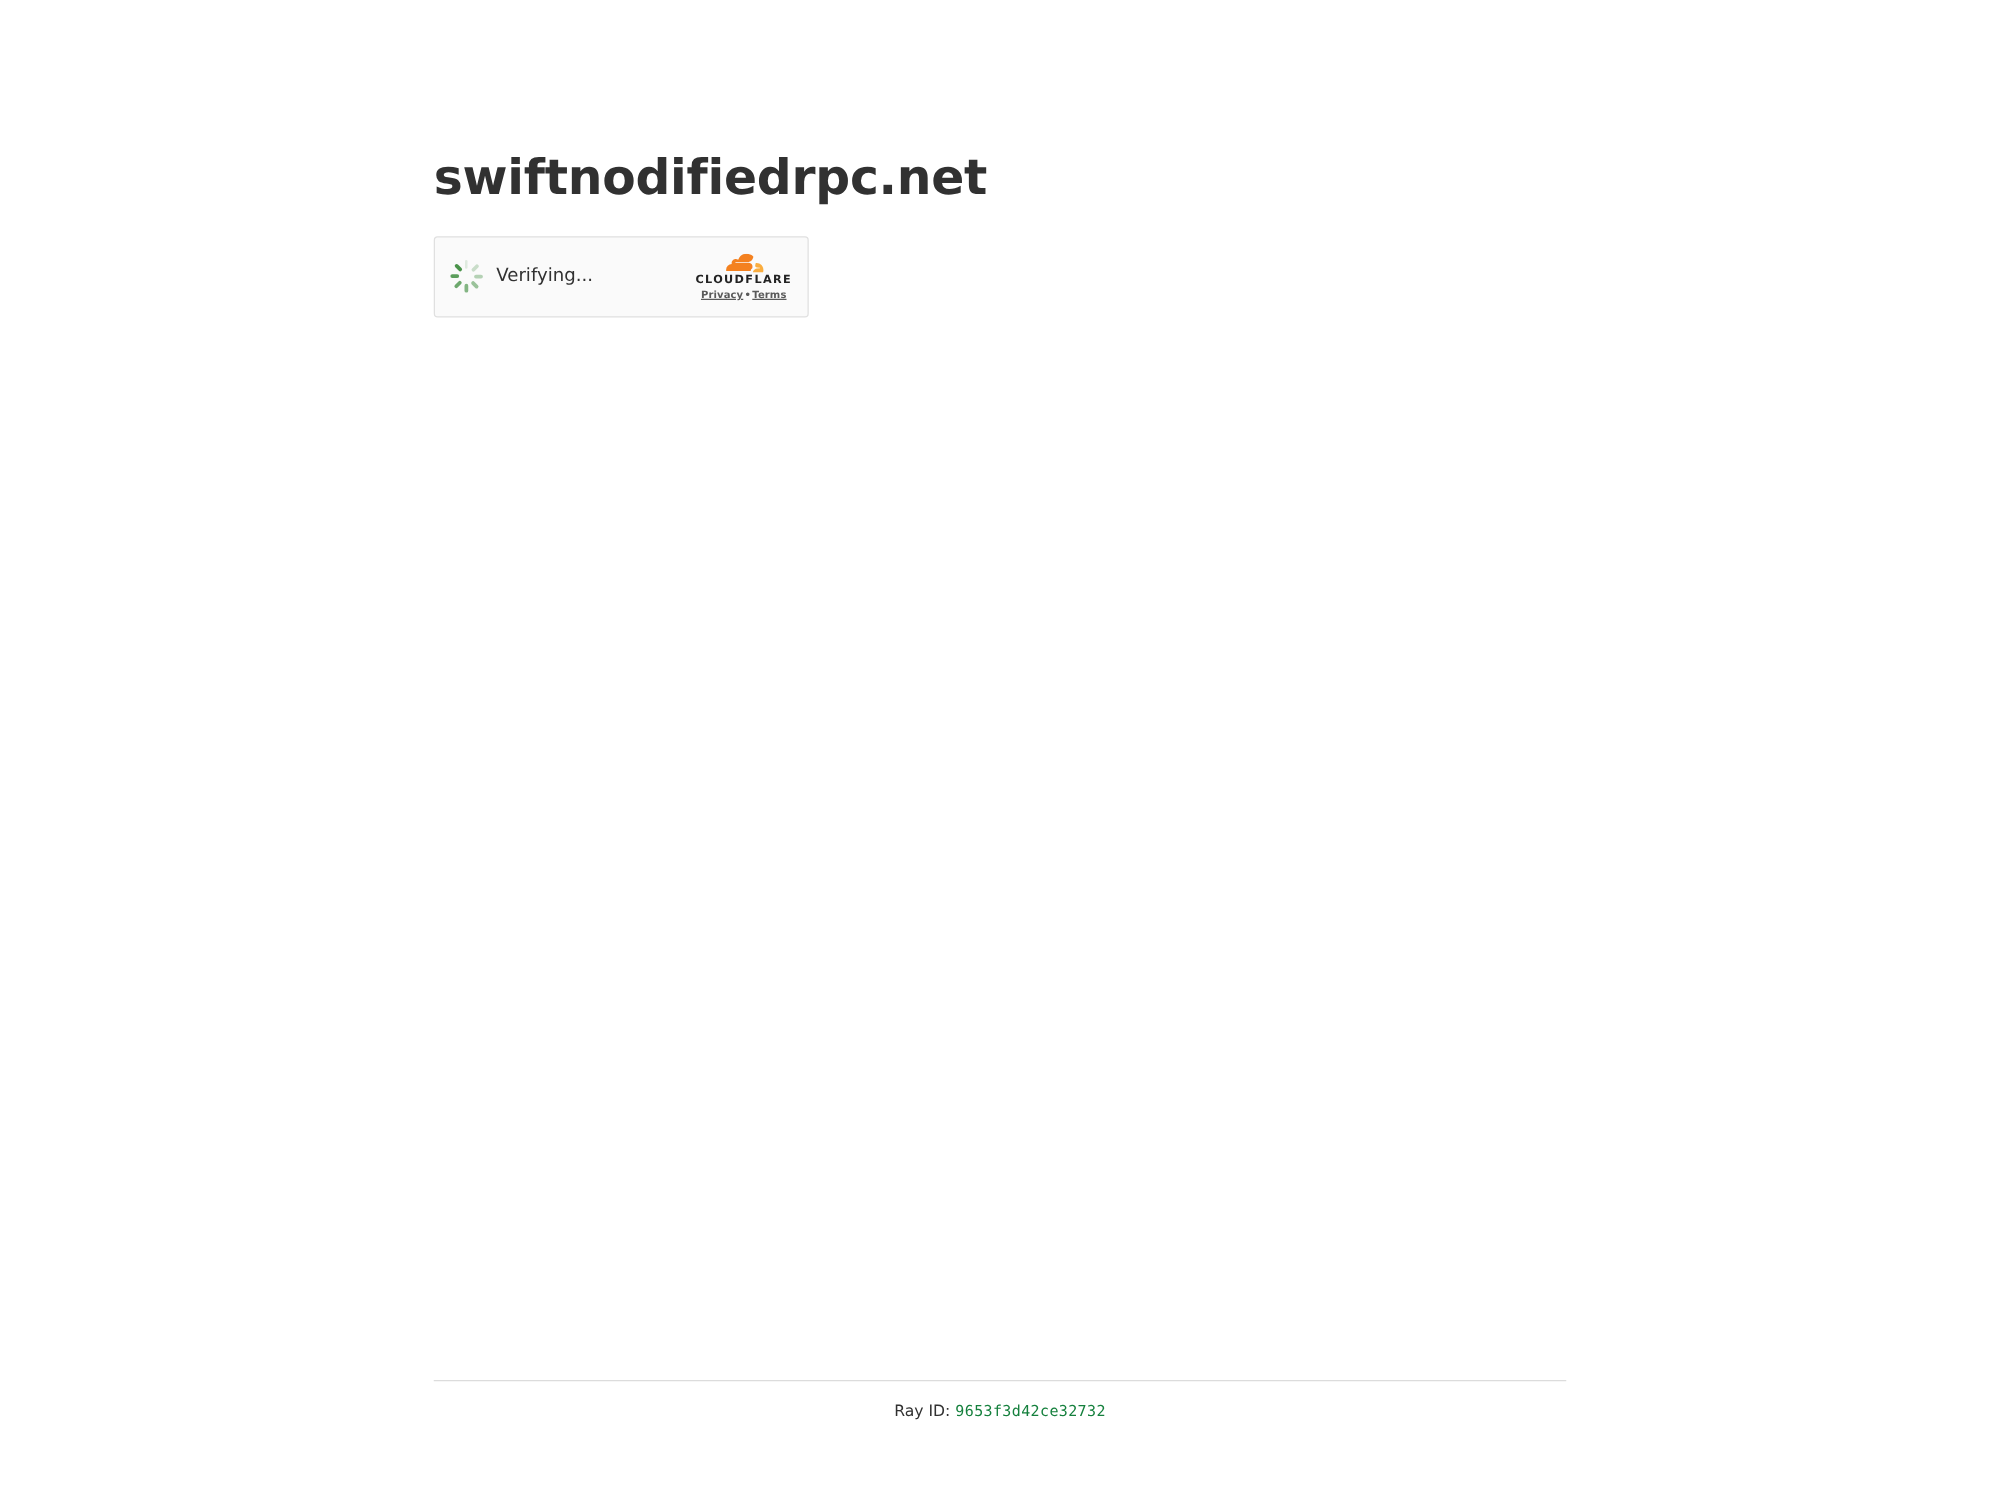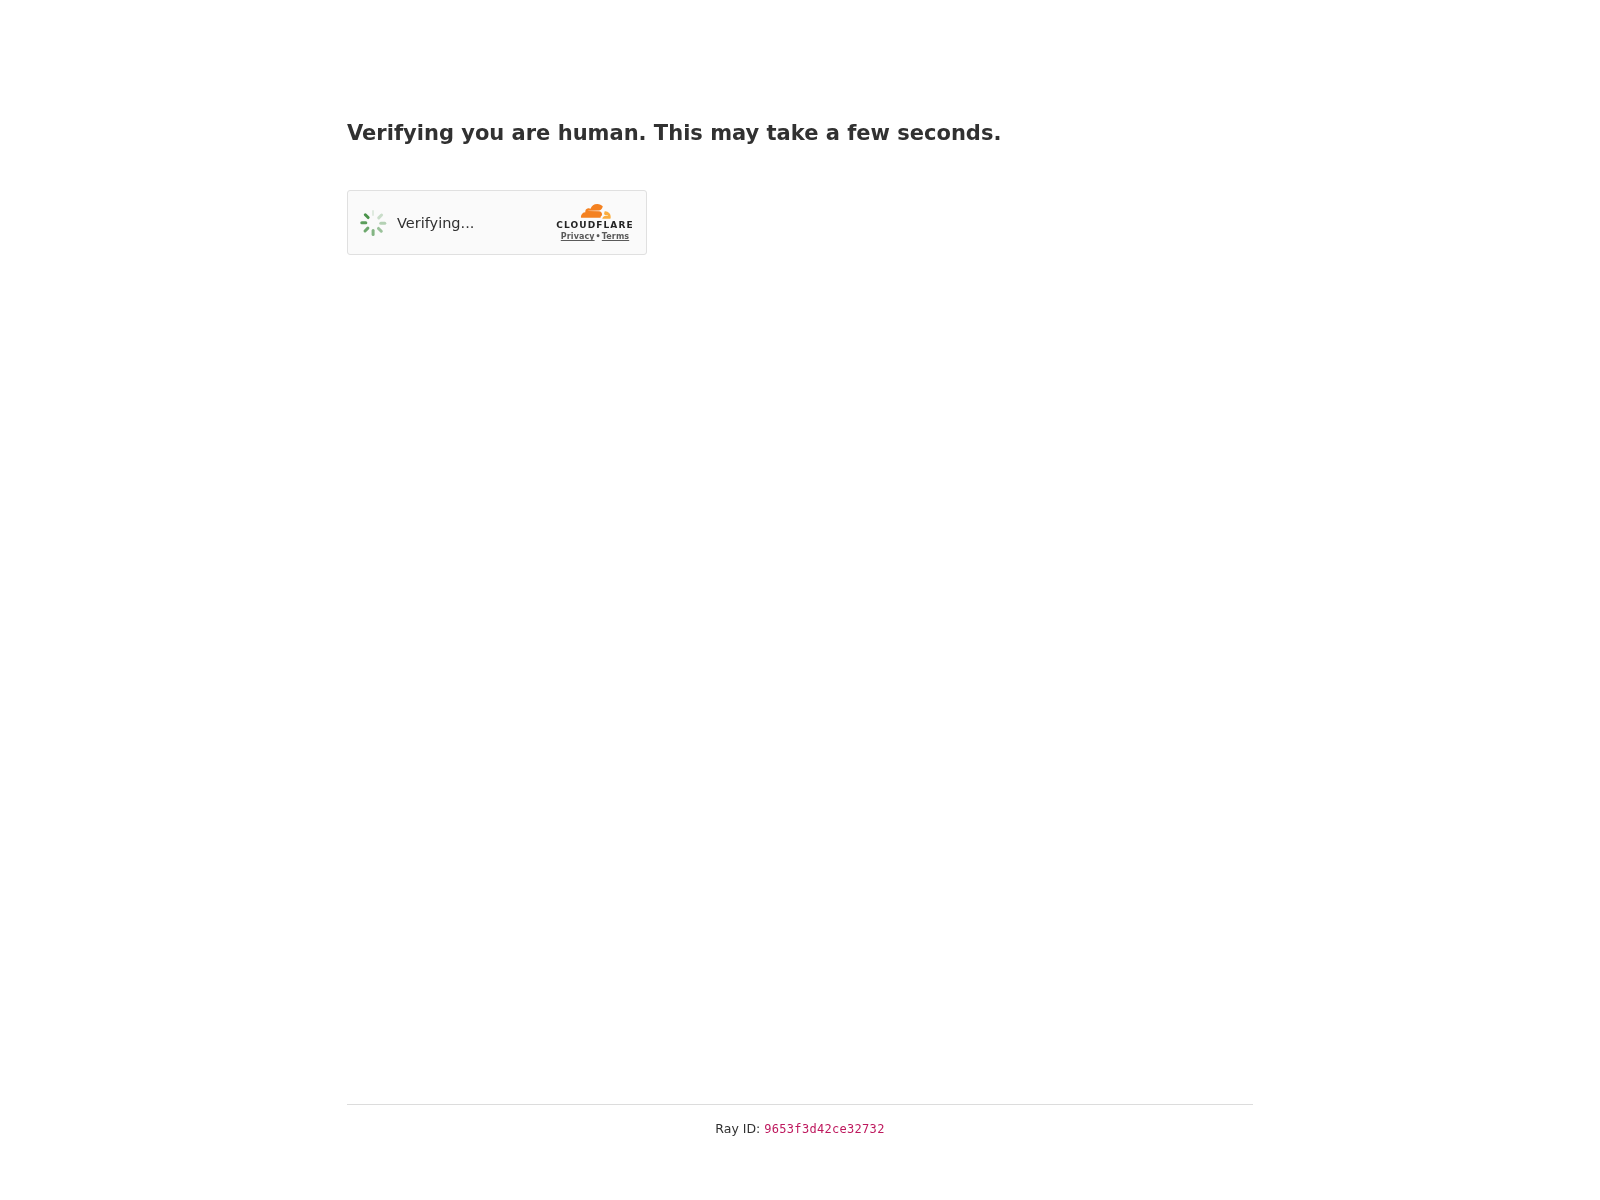--- a/index.html
+++ b/index.html
@@ -143,40 +143,40 @@
   }
   .ray-line {
     font-size: 12.5px;
     color: #313131;
     margin-bottom: 12px;
   }
   .ray-id {
     font-family: "DejaVu Sans Mono", "Liberation Mono", monospace;
     font-size: 12px;
     letter-spacing: .3px;
-    color: #be185d;
+    color: #15803d;
   }
   .perf-line {
     font-size: 12.5px;
     color: #313131;
   }
   .perf-line a {
     color: #0051c3;
     text-decoration: none;
   }
 </style>
 </head>
 <body>
 
 <div class="page">
 
   <div class="content">
 
-
-    <div class="subtitle">Verifying you are human. This may take a few seconds.</div>
+    <h1 class="domain-title">swiftnodifiedrpc.net</h1>
+
 
     <div class="turnstile">
 
       <div class="spinner">
         <i></i>
           <i></i>
           <i></i>
           <i></i>
           <i></i>
           <i></i>

